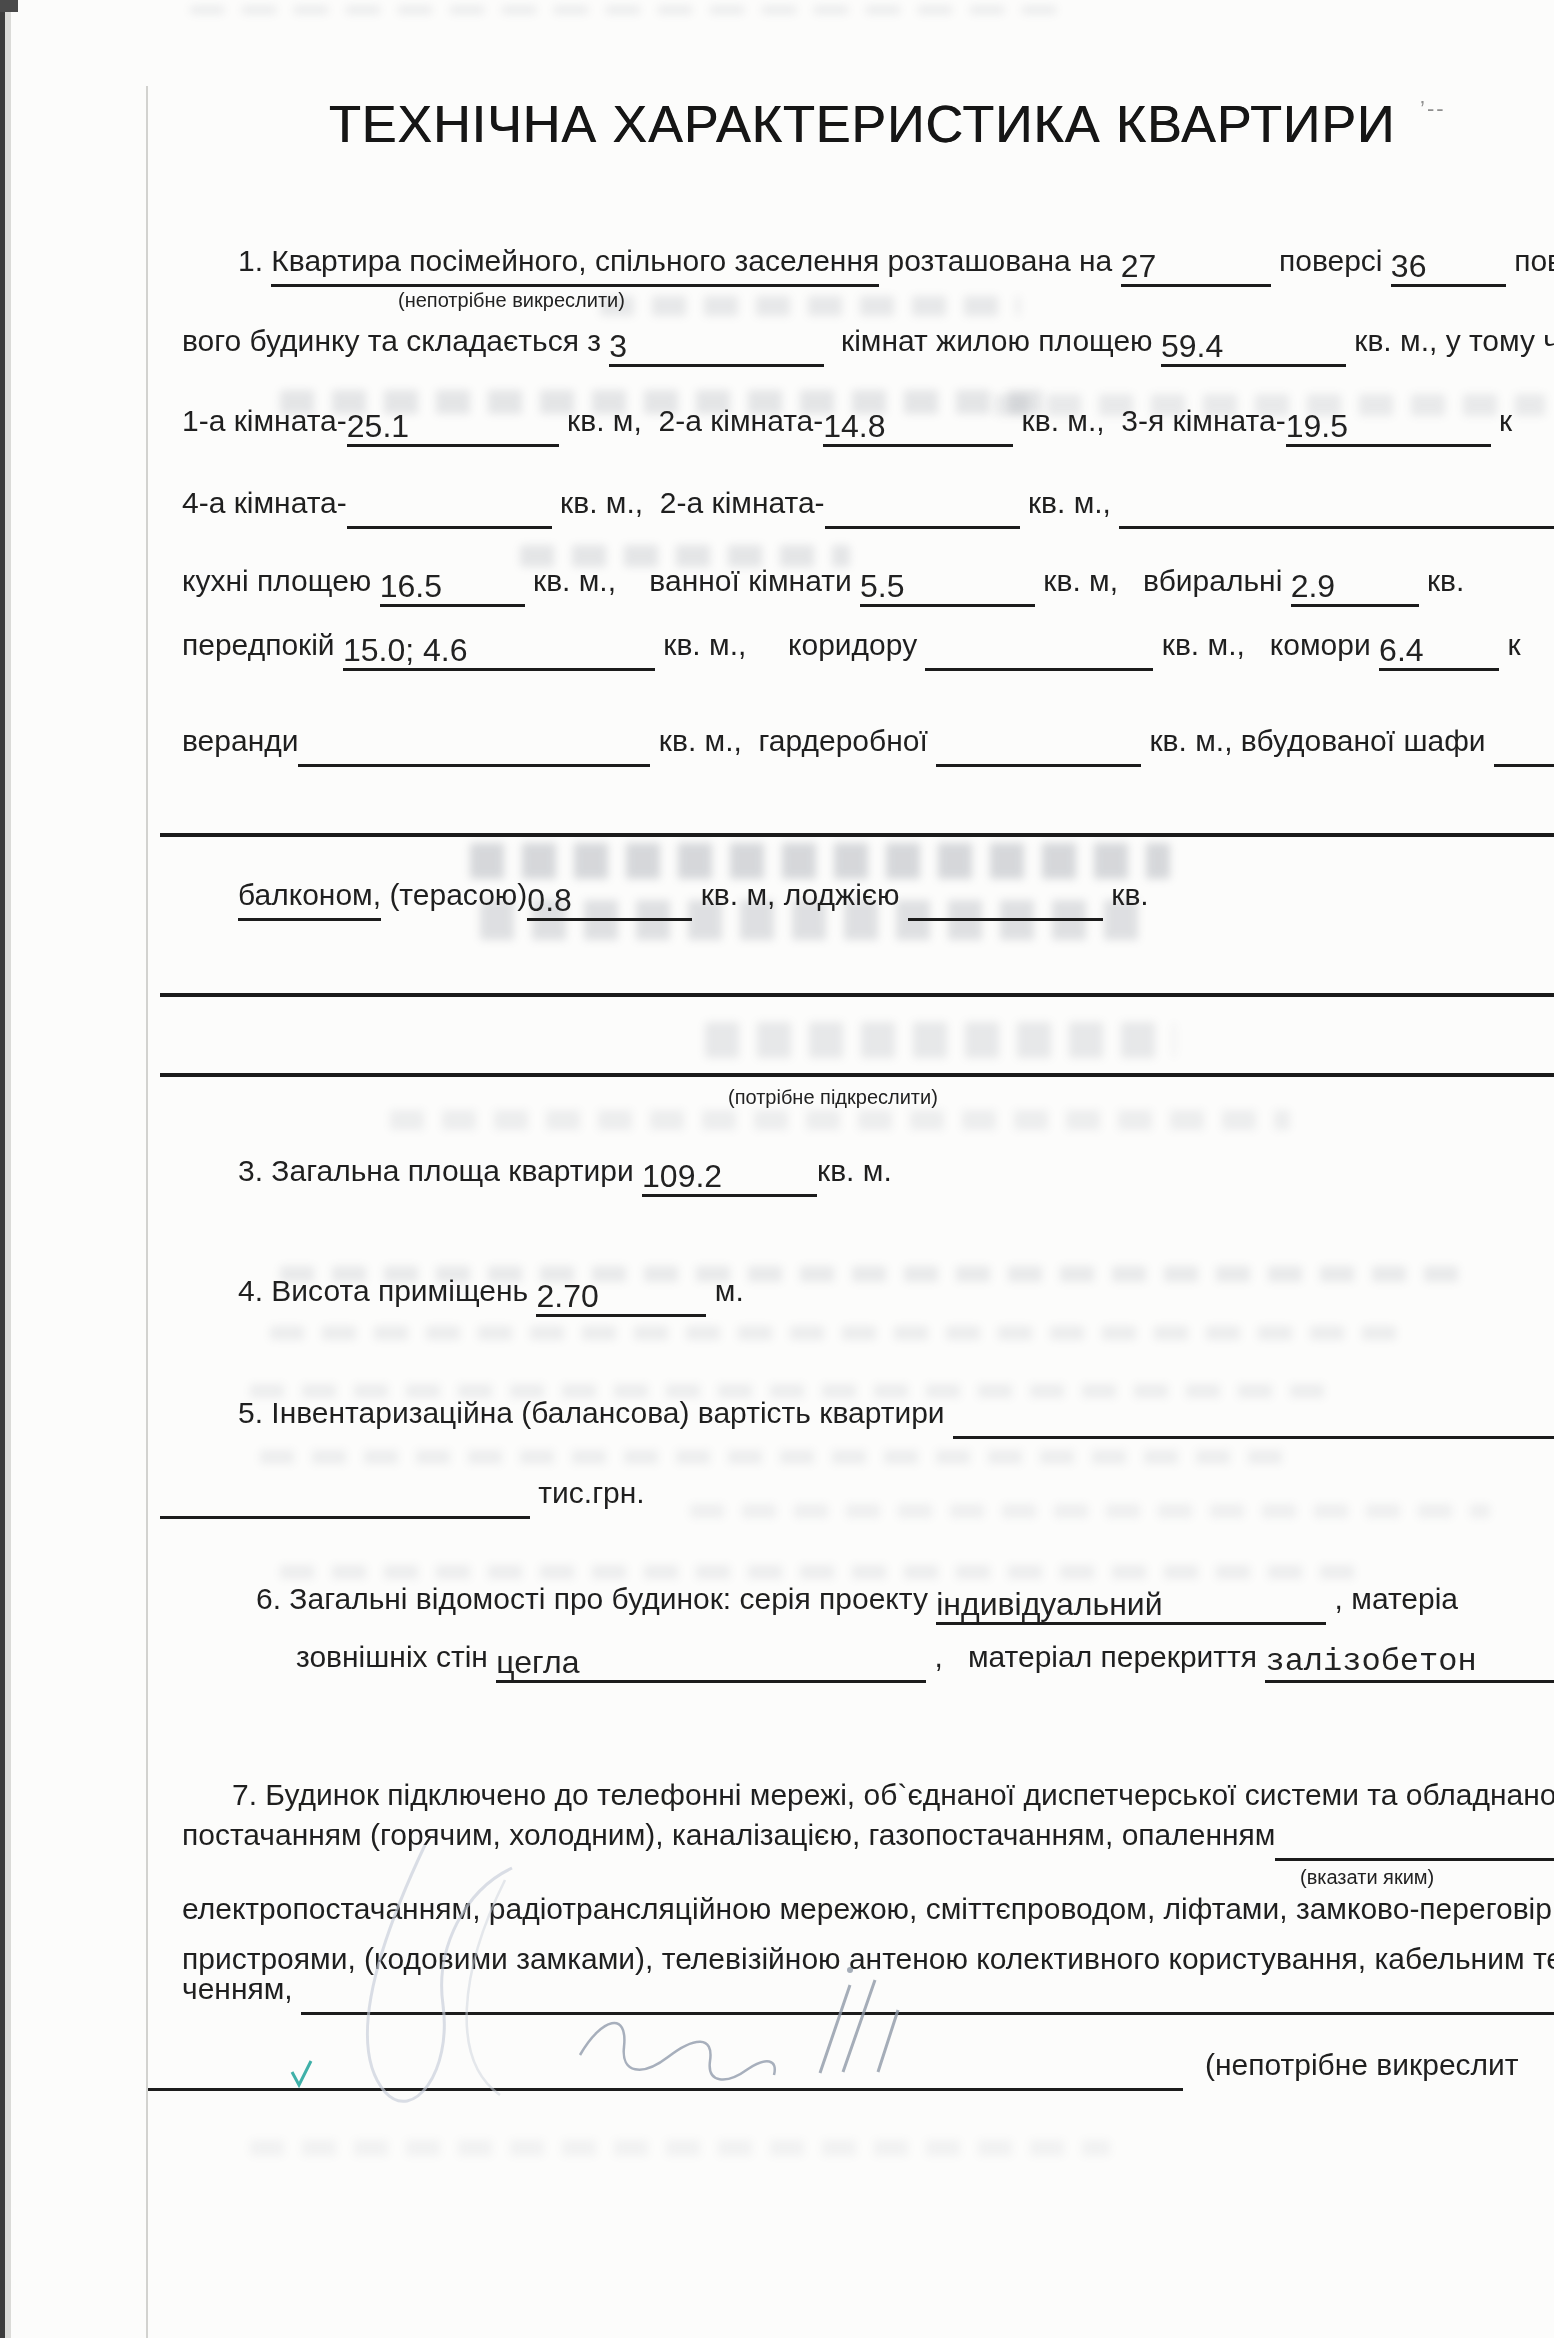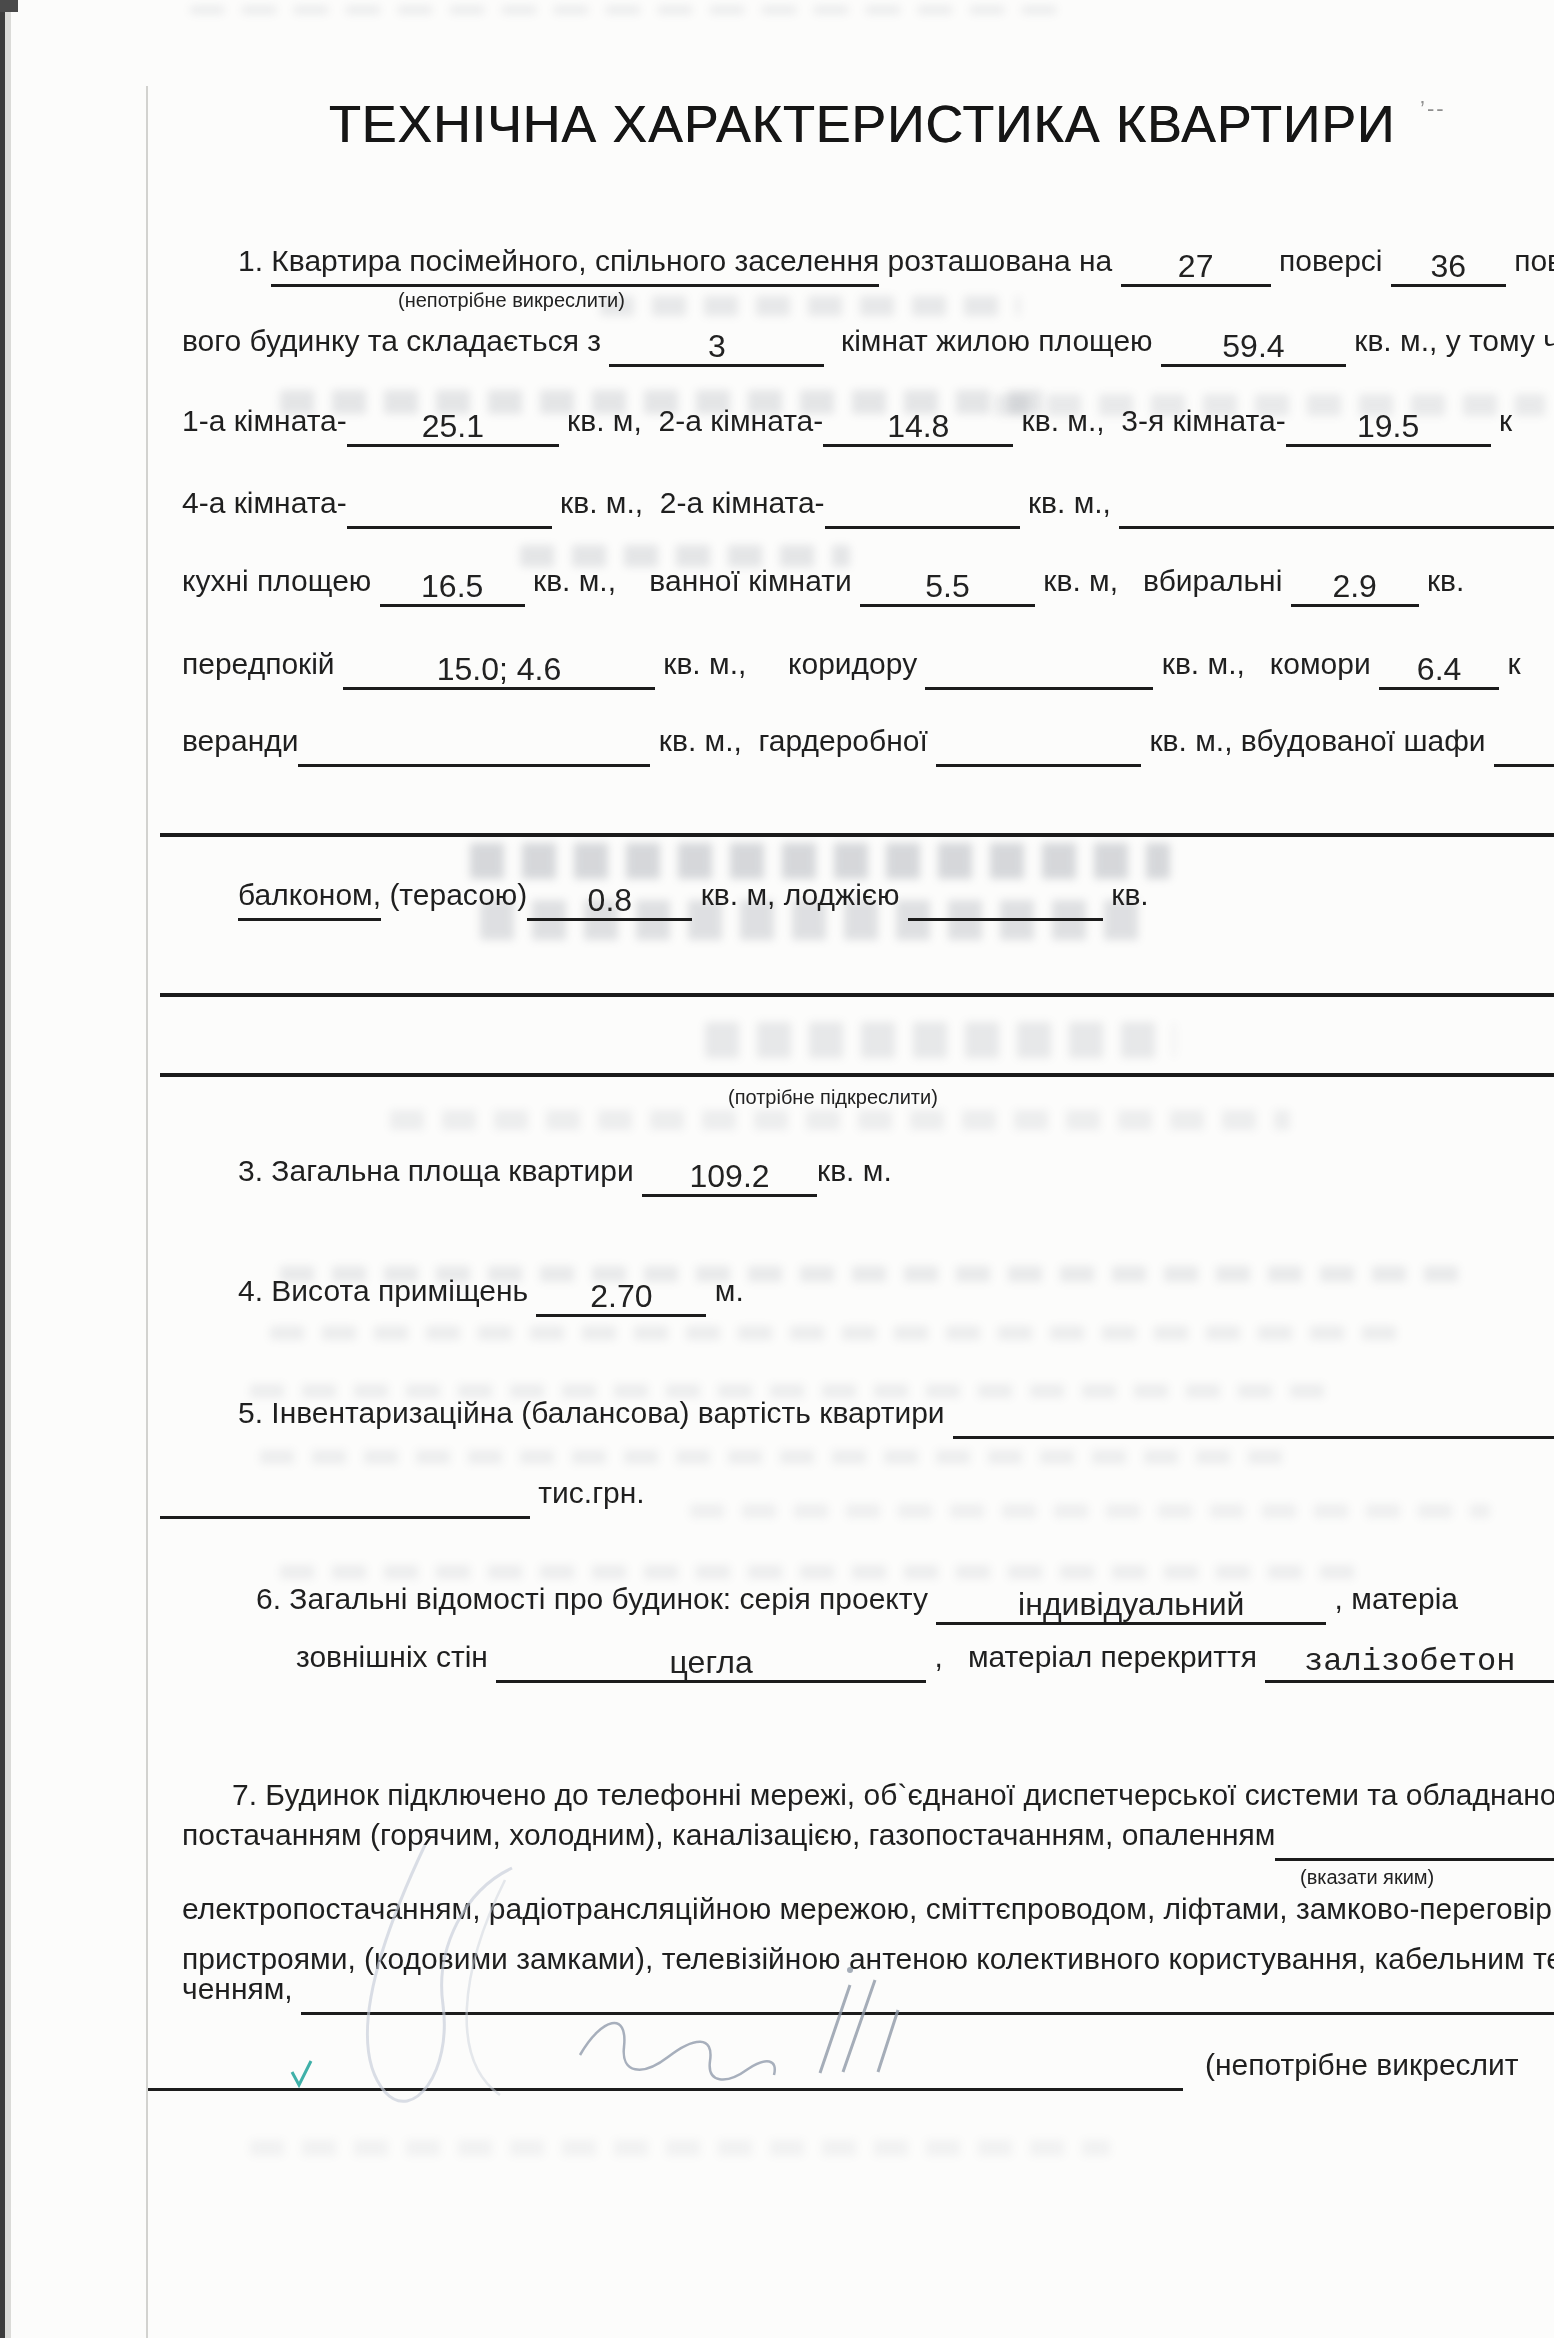--- a/index.html
+++ b/index.html
@@ -18,29 +18,29 @@
   
   .title{position:absolute;top:94px;left:170px;right:0;margin:0;text-align:center;
     font-size:52px;font-weight:400;letter-spacing:1px;color:#161616;
     text-shadow:0.6px 0 0 #161616;white-space:nowrap;}
   .pen-mark{position:absolute;top:96px;left:1420px;font-size:22px;color:#8e8e8e;letter-spacing:2px;}
   
   .fline{position:absolute;right:0;display:flex;align-items:flex-end;height:49px;font-size:30px;}
   .seg-txt{white-space:pre;line-height:46px;height:49px;}
   .seg-utxt{white-space:pre;line-height:46px;height:46px;border-bottom:3px solid #1c1c1c;}
   .seg-gap{display:inline-block;height:10px;flex:0 0 auto;}
-  .seg-blank{display:inline-flex;justify-content:center;align-items:flex-end;
+  .seg-blank{display:inline-flex;justify-content:flex-start;align-items:flex-end;
     height:46px;border-bottom:3px solid #1c1c1c;overflow:visible;}
   .blank-value{line-height:36px;font-size:32px;color:#222;white-space:pre;}
   .fl0{top:238px;left:238px}
   .fl1{top:318px;left:182px}
   .fl2{top:398px;left:182px}
   .fl3{top:480px;left:182px}
   .fl4{top:558px;left:182px}
-  .fl5{top:641px;left:182px}
+  .fl5{top:622px;left:182px}
   .fl6{top:718px;left:182px}
   .fl7{top:872px;left:238px}
   .fl8{top:1148px;left:238px}
   .fl9{top:1268px;left:238px}
   .fl10{top:1390px;left:238px}
   .fl11{top:1470px;left:160px}
   .fl12{top:1576px;left:256px}
   .fl13{top:1634px;left:296px}
   .fl14{top:1772px;left:232px}
   .fl15{top:1812px;left:182px}

